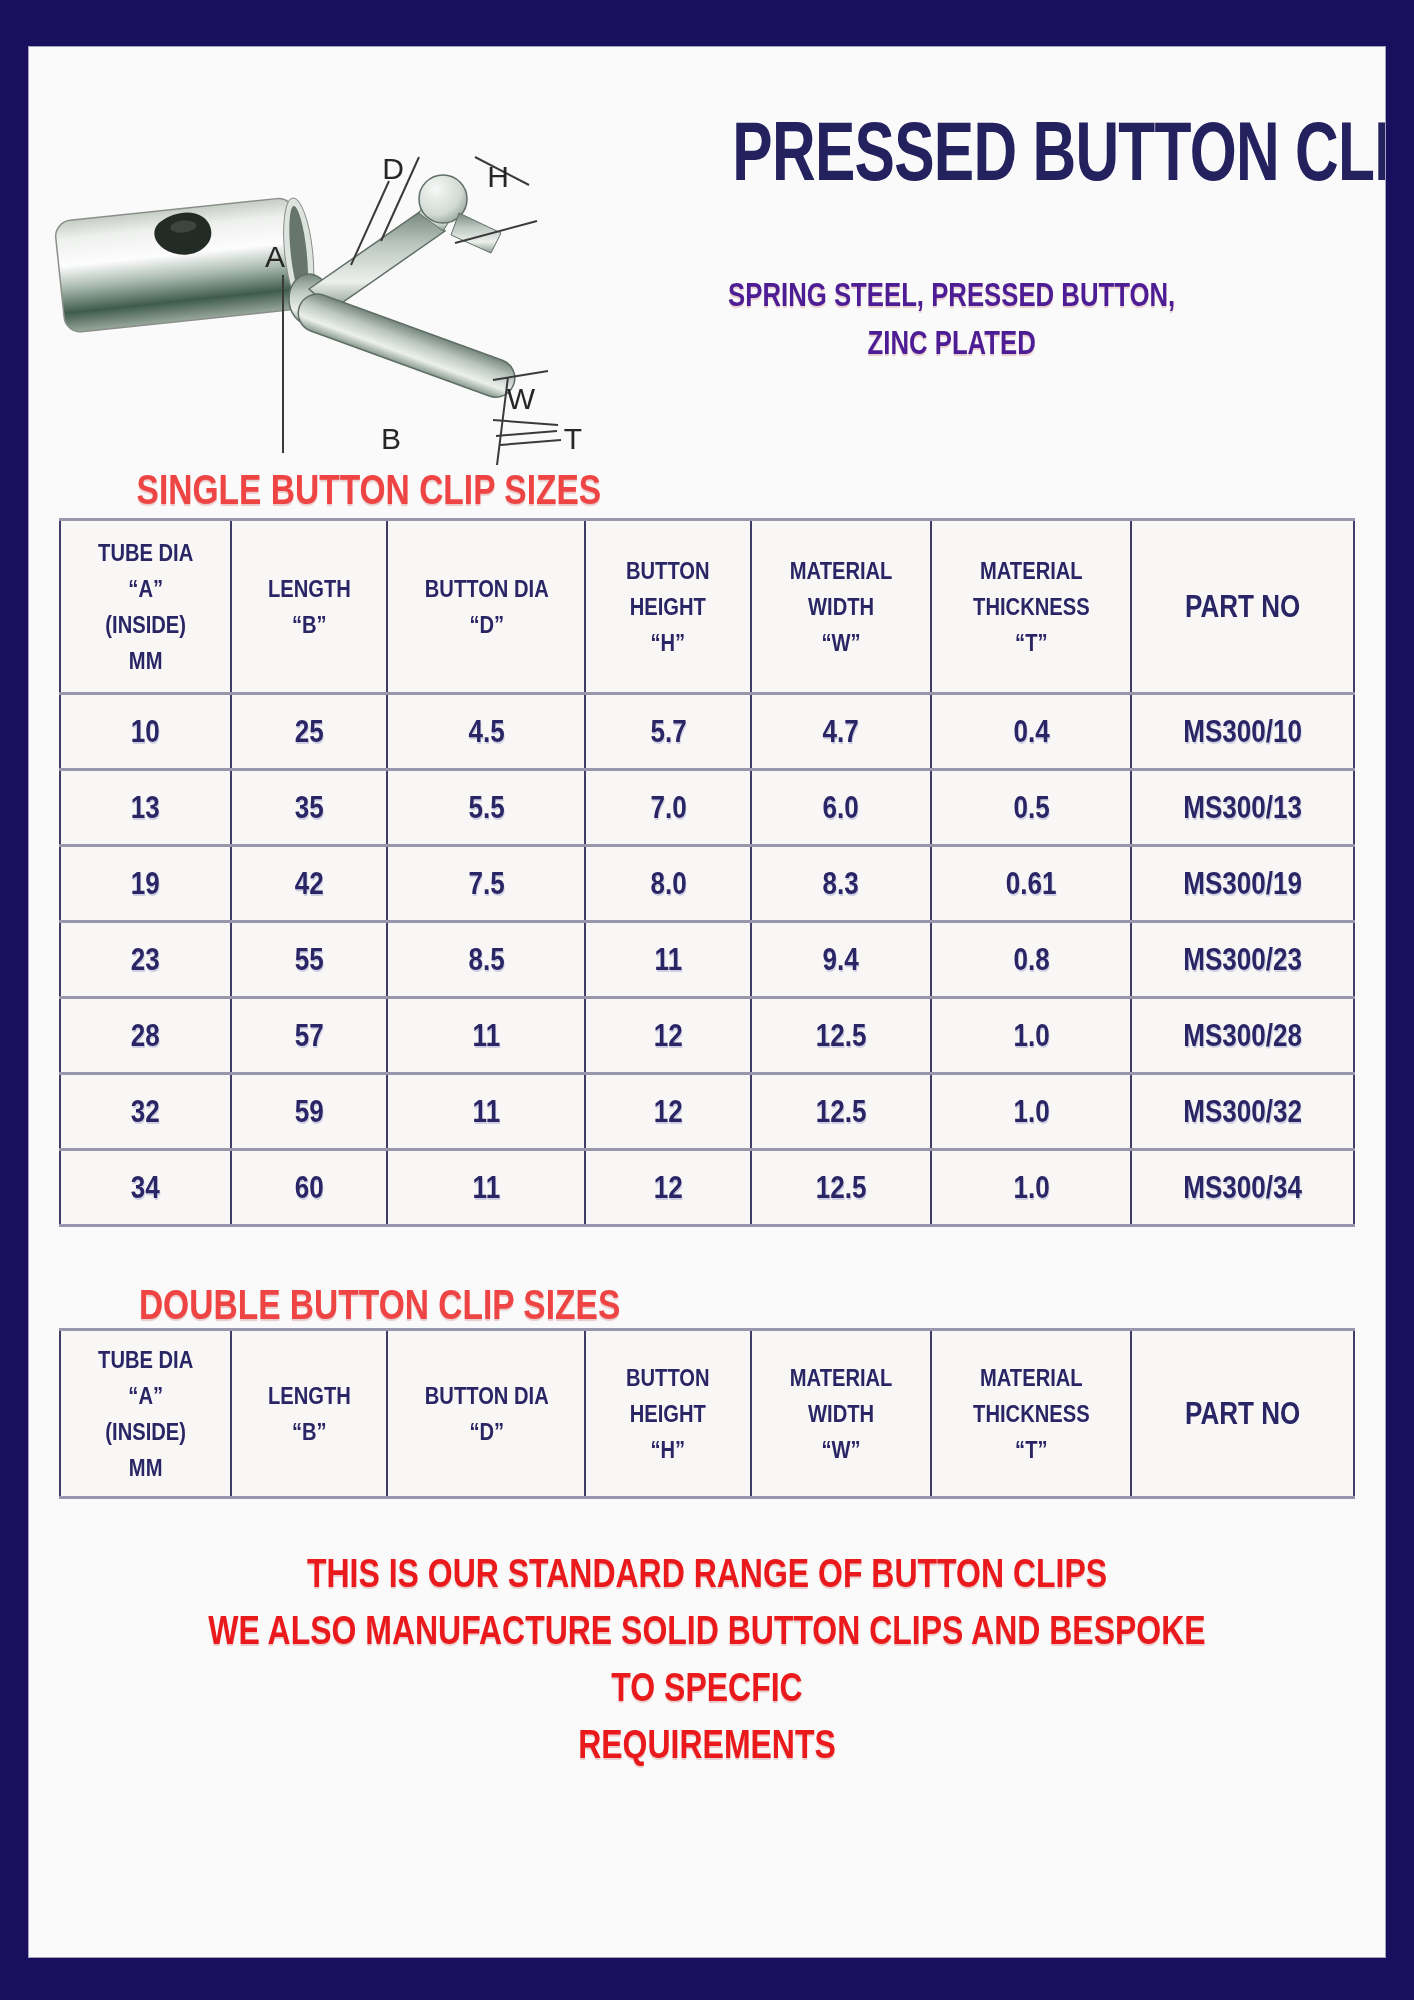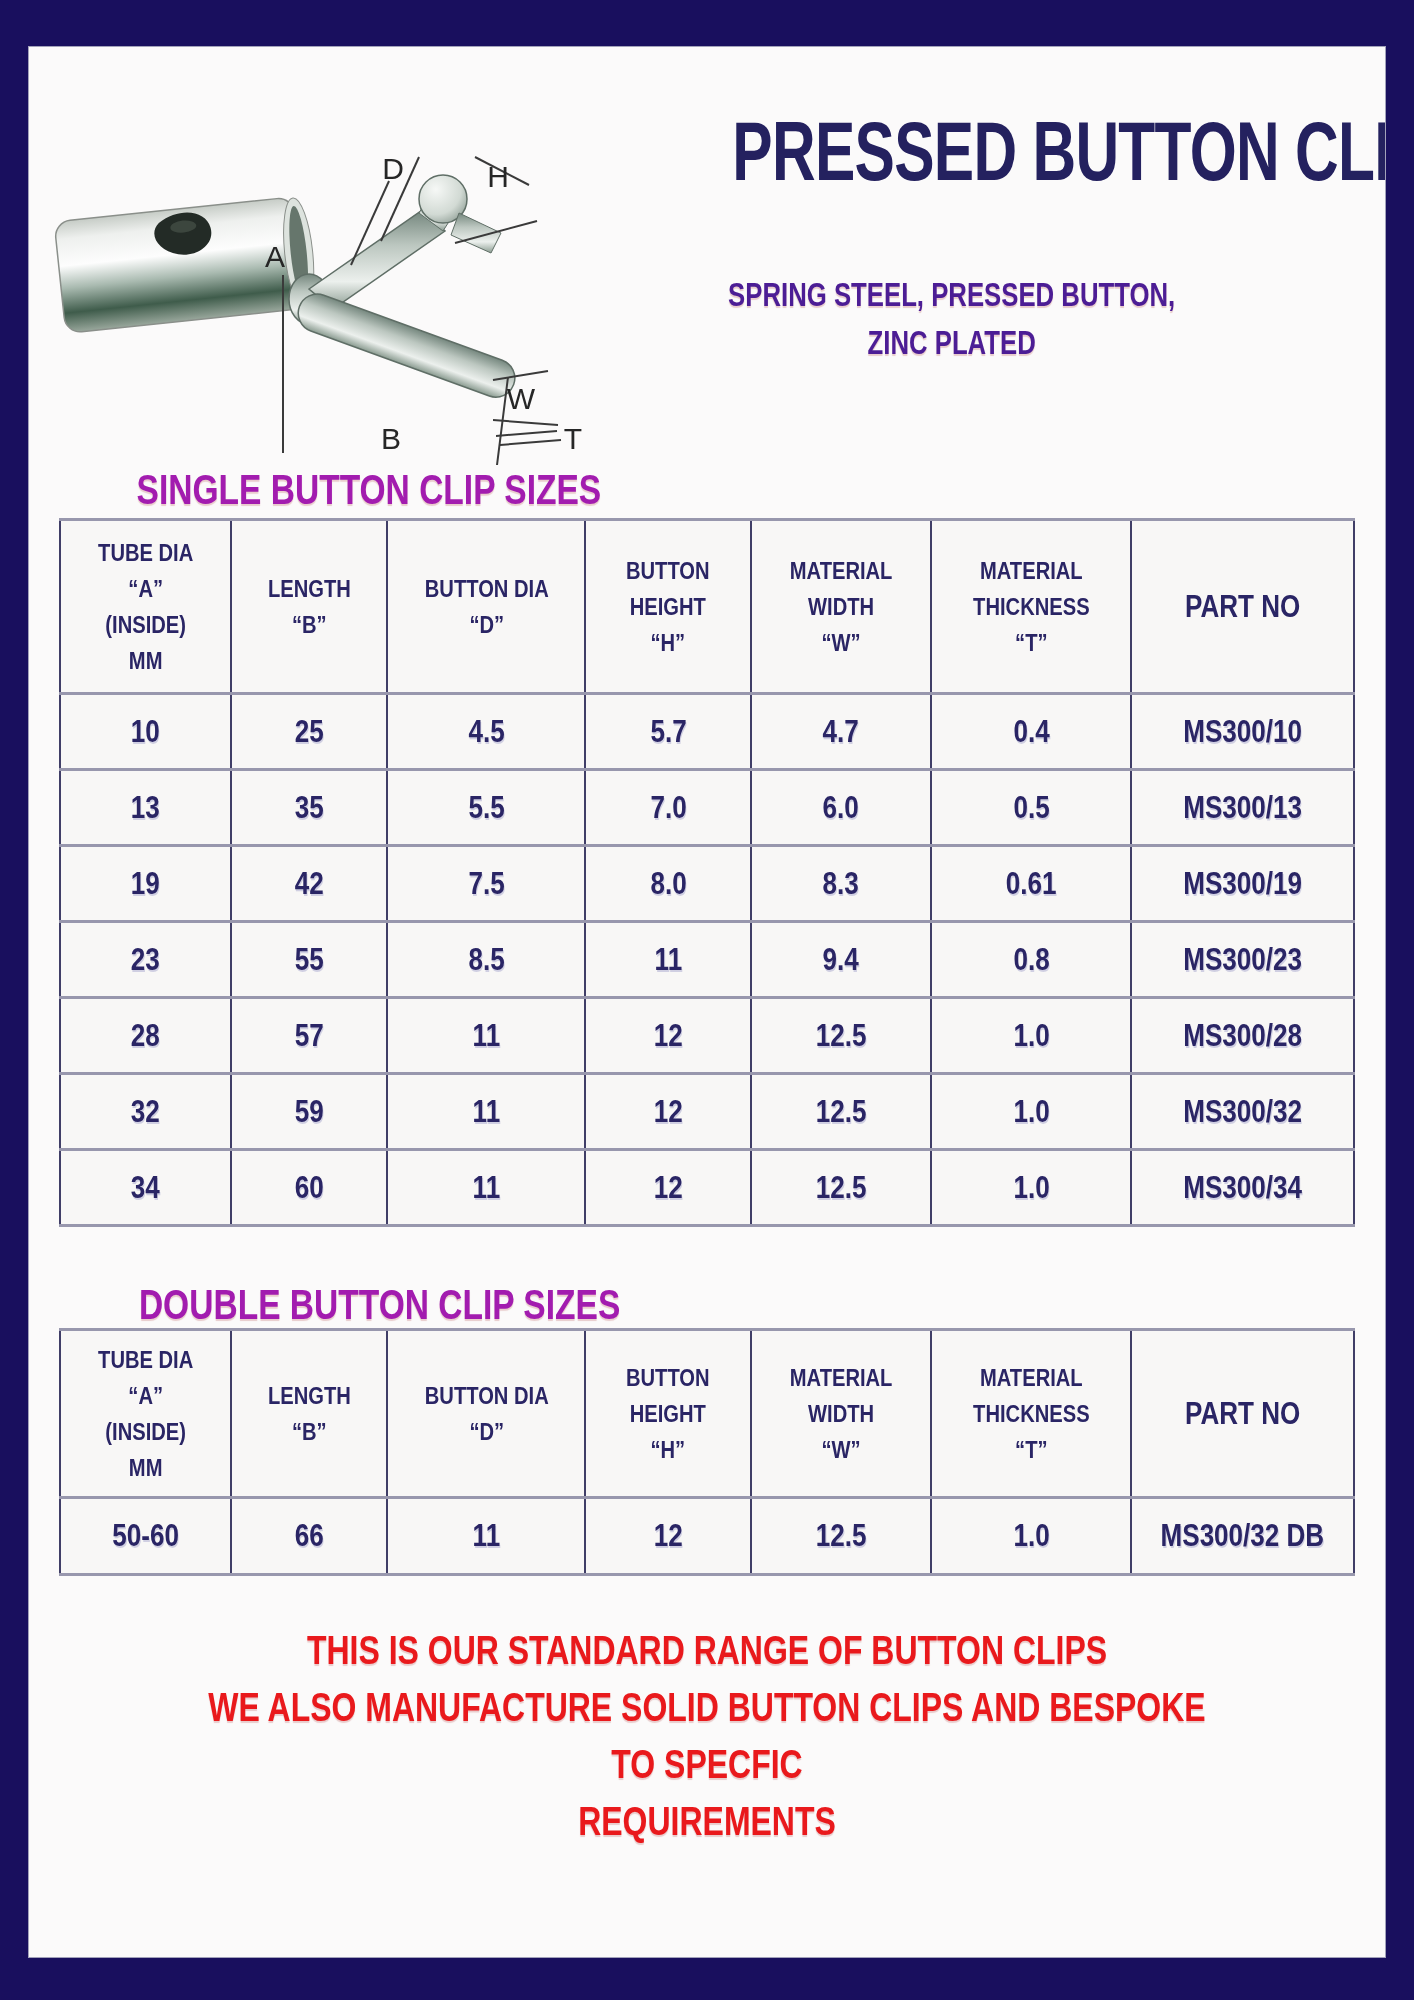--- a/index.html
+++ b/index.html
@@ -32,21 +32,21 @@
   .page-subtitle {
     position:absolute; top:224px; left:560px; right:70px;
     text-align:center; font-size:33px; font-weight:bold; line-height:48px;
     color:#4c1d95; text-shadow:0 2px 1px rgba(170,40,40,.22);
   }
   .diagram { position:absolute; top:100px; left:22px; width:600px; height:330px; }
 
   .content { padding:0 30px; }
   .section-heading {
     margin-left:12px; font-size:43px; font-weight:bold; line-height:48px;
-    color:#a21caf; text-shadow:0 2px 1px rgba(170,40,40,.22);
+    color:#ef4444; text-shadow:0 2px 1px rgba(170,40,40,.22);
   }
   #heading-single { margin-bottom:5px; }
   #heading-double { margin-top:53px; margin-bottom:0; }
 
   table.spec {
     width:100%; border-collapse:collapse; table-layout:fixed;
     background:#f8f7f6; border:2px solid #8b5cf6;
   }
   table.spec th, table.spec td {
     border-top:3px solid #9897ad; border-bottom:3px solid #9897ad;
@@ -285,29 +285,20 @@
               <th><span class="cz pre">MATERIAL
 WIDTH
 “W”</span></th>
               <th><span class="cz pre">MATERIAL
 THICKNESS
 “T”</span></th>
               <th><span class="cz pre">PART NO</span></th>
             </tr>
         </thead>
         <tbody>
-            <tr>
-              <td><span class="cz">50-60</span></td>
-              <td><span class="cz">66</span></td>
-              <td><span class="cz">11</span></td>
-              <td><span class="cz">12</span></td>
-              <td><span class="cz">12.5</span></td>
-              <td><span class="cz">1.0</span></td>
-              <td><span class="cz">MS300/32 DB</span></td>
-            </tr>
           </tbody>
       </table>
 
       <div class="page-footer">
         <span class="cond78 pre">THIS IS OUR STANDARD RANGE OF BUTTON CLIPS
 WE ALSO MANUFACTURE SOLID BUTTON CLIPS AND BESPOKE TO SPECFIC
 REQUIREMENTS</span>
       </div>
 
     </div>

